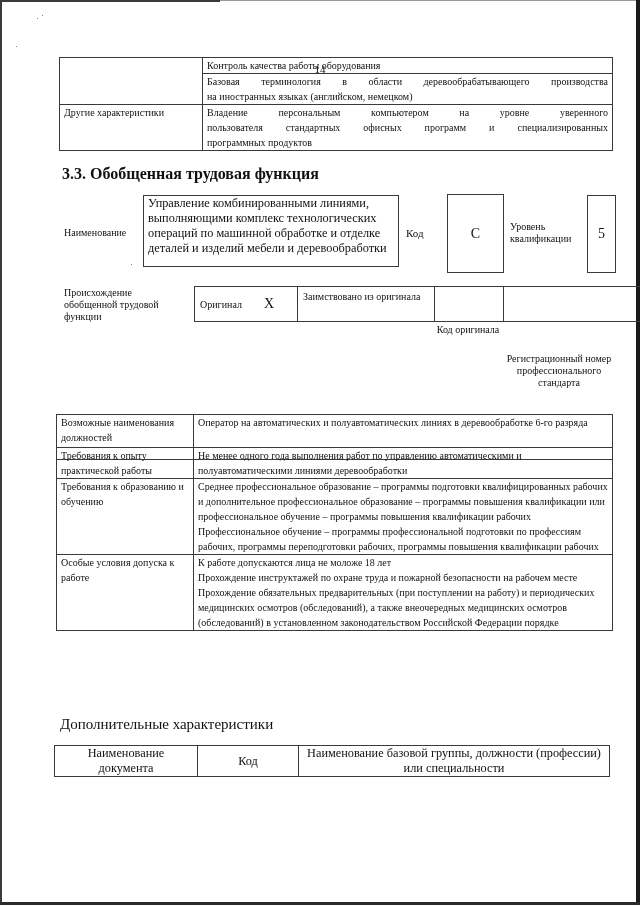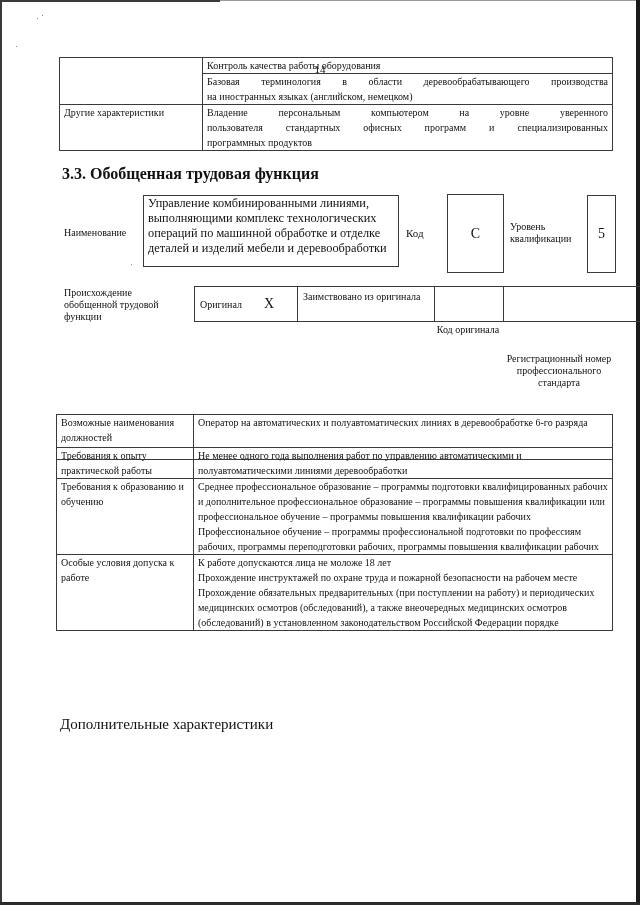--- a/index.html
+++ b/index.html
@@ -159,14 +159,19 @@
       <div>Прохождение обязательных предварительных (при поступлении на работу) и периодических медицинских осмотров (обследований), а также внеочередных медицинских осмотров (обследований) в установленном законодательством Российской Федерации порядке</div>
     </td>
   </tr>
 </tbody>
   </table>
 
 <div class="abs add-title">Дополнительные характеристики</div>
 
 <table class="t-add">
   <tbody>
+      <tr>
+    <td class="h a1">Наименование документа</td>
+    <td class="h a2">Код</td>
+    <td class="h">Наименование базовой группы, должности (профессии) или специальности</td>
+  </tr>
 </tbody>
   </table>
 
 </body></html>

